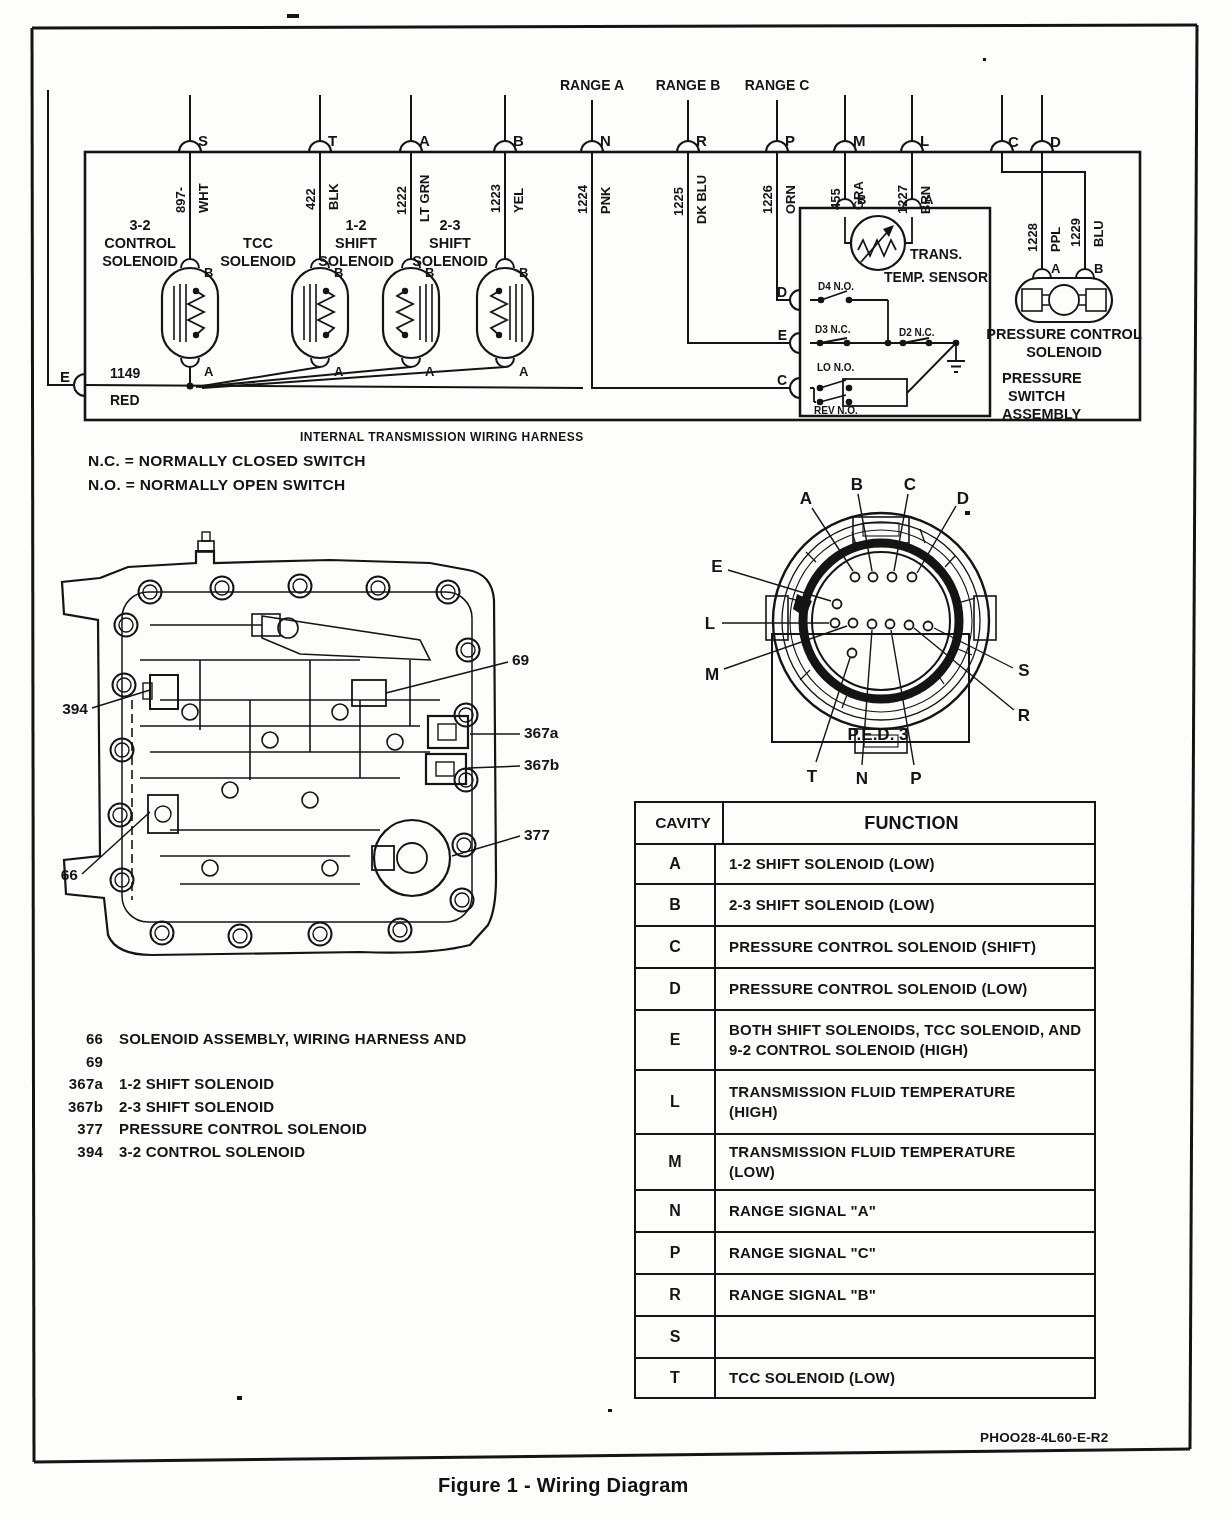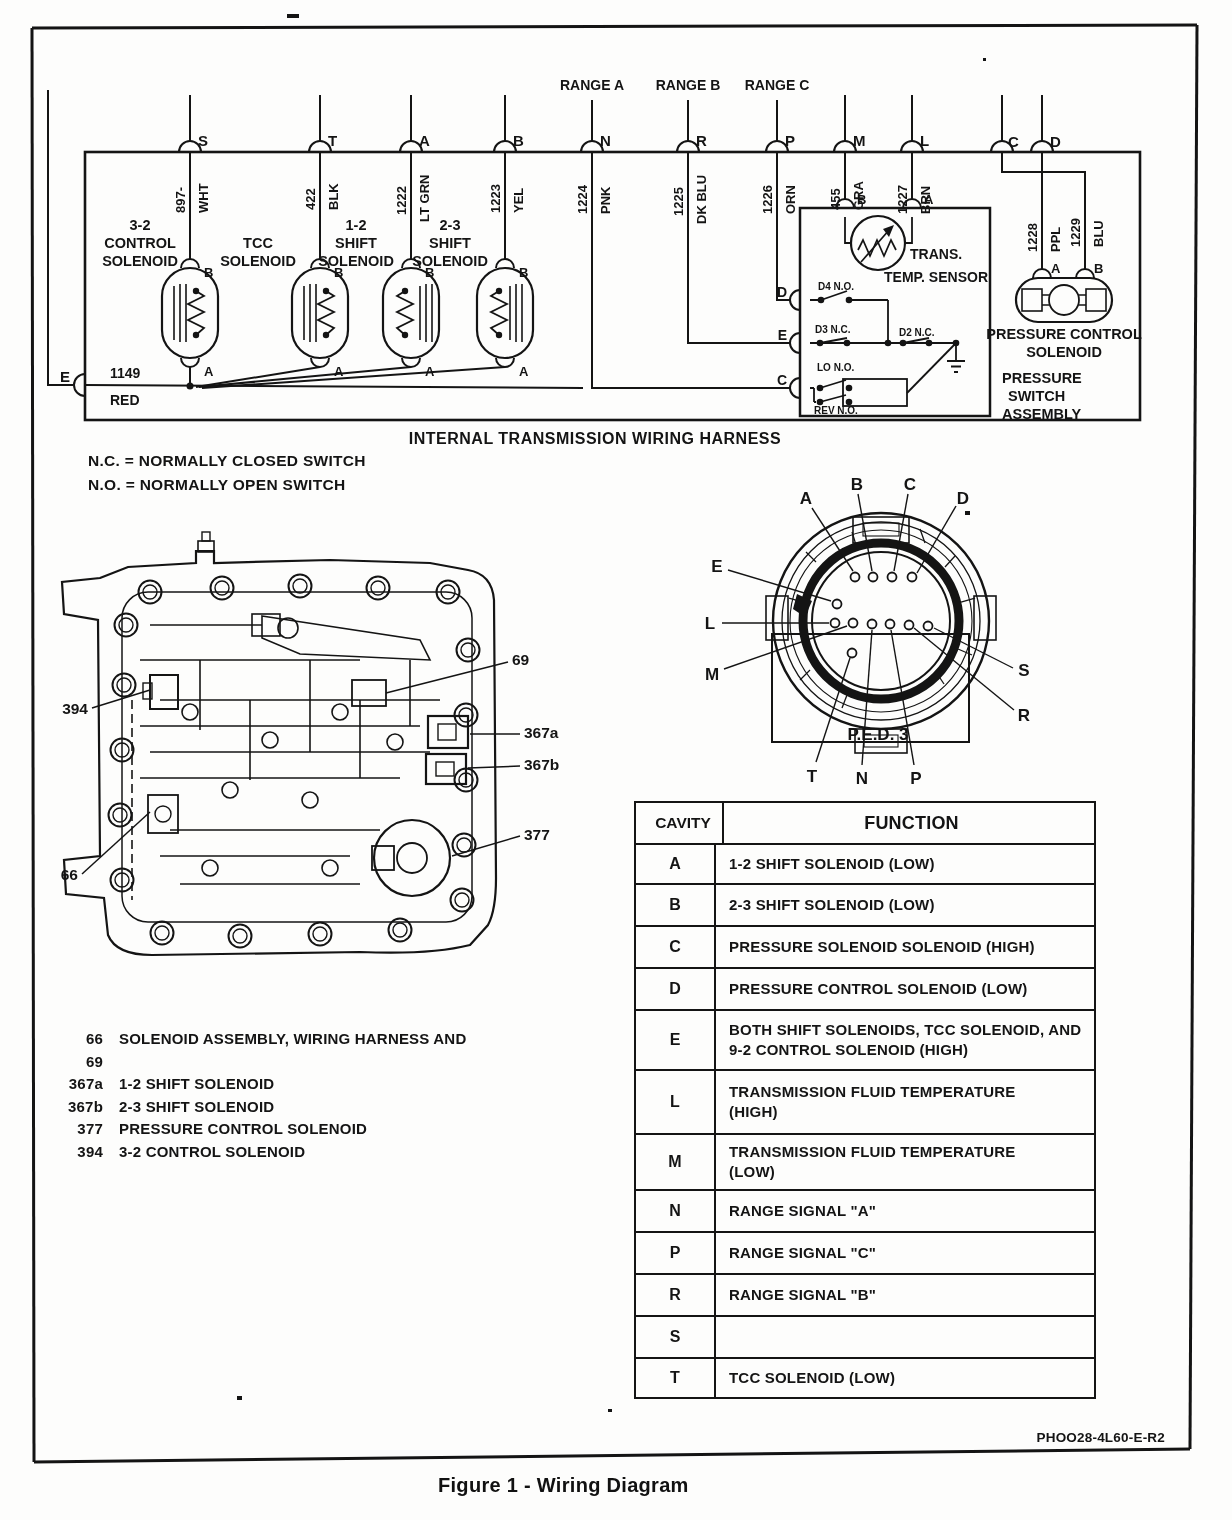--- a/index.html
+++ b/index.html
@@ -3,25 +3,25 @@
 <meta charset="utf-8">
 <style>
   html,body{margin:0;padding:0;background:#e8e8e8;}
   .page{
     position:relative;width:1232px;height:1520px;background:#fdfdfc;
     font-family:"Liberation Sans",sans-serif;color:#141414;overflow:hidden;
     margin:0 auto;
   }
   svg text{font-family:"Liberation Sans",sans-serif;fill:#141414;}
   .cap{position:absolute;font-weight:bold;}
-  .harness-caption{left:300px;top:430px;width:590px;text-align:center;font-size:16px;letter-spacing:.5px;}
+  .harness-caption{left:300px;top:430px;width:590px;font-size:12px;letter-spacing:.5px;}
   .nc-note,.no-note{left:88px;font-size:15.5px;letter-spacing:.3px;}
   .nc-note{top:452px;}
   .no-note{top:476px;}
-  .doc-code{left:980px;top:1430px;width:185px;text-align:right;font-size:13.5px;letter-spacing:.2px;}
+  .doc-code{left:980px;top:1430px;width:185px;font-size:13.5px;letter-spacing:.2px;}
   .figure-caption{left:438px;top:1474px;font-size:20px;font-weight:600;letter-spacing:.3px;color:#111;}
   
   .tbl{position:absolute;left:634px;top:801px;width:458px;border:2.5px solid #141414;background:#fdfdfc;}
   .trow{display:flex;border-top:2px solid #141414;}
   .trow:first-child{border-top:none;padding-left:8px;}
   .tcav{width:78px;min-width:78px;border-right:2px solid #141414;display:flex;align-items:center;justify-content:center;font-weight:bold;font-size:16px;}
   .tfun{flex:1;padding:6px 8px 6px 13px;font-size:15px;font-weight:bold;letter-spacing:.2px;display:flex;align-items:center;line-height:1.35;}
   .h40{min-height:40px;} .h38{min-height:38px;} .h58{min-height:58px;} .h62{min-height:62px;} .h54{min-height:54px;}
   .thead .tcav{font-size:15.5px;}
   .thead .tfun{justify-content:center;font-size:18px;}
@@ -499,21 +499,21 @@
   </div>
   <div class="trow h40">
     <div class="tcav">B</div>
     <div class="tfun">
           <span>2-3 SHIFT SOLENOID (LOW)</span>
         </div>
   </div>
   <div class="trow h40">
     <div class="tcav">C</div>
     <div class="tfun">
-          <span>PRESSURE SOLENOID SOLENOID (HIGH)</span>
+          <span>PRESSURE CONTROL SOLENOID (SHIFT)</span>
         </div>
   </div>
   <div class="trow h40">
     <div class="tcav">D</div>
     <div class="tfun">
           <span>PRESSURE CONTROL SOLENOID (LOW)</span>
         </div>
   </div>
   <div class="trow h58">
     <div class="tcav">E</div>

